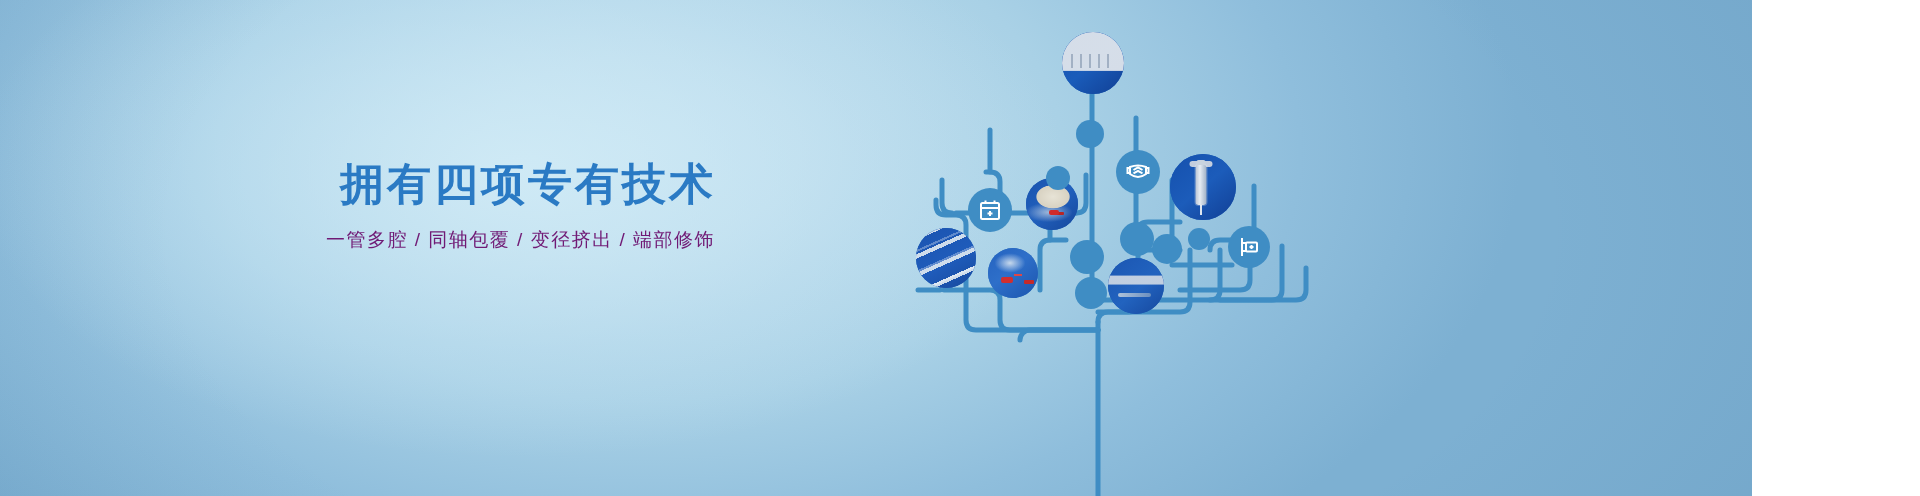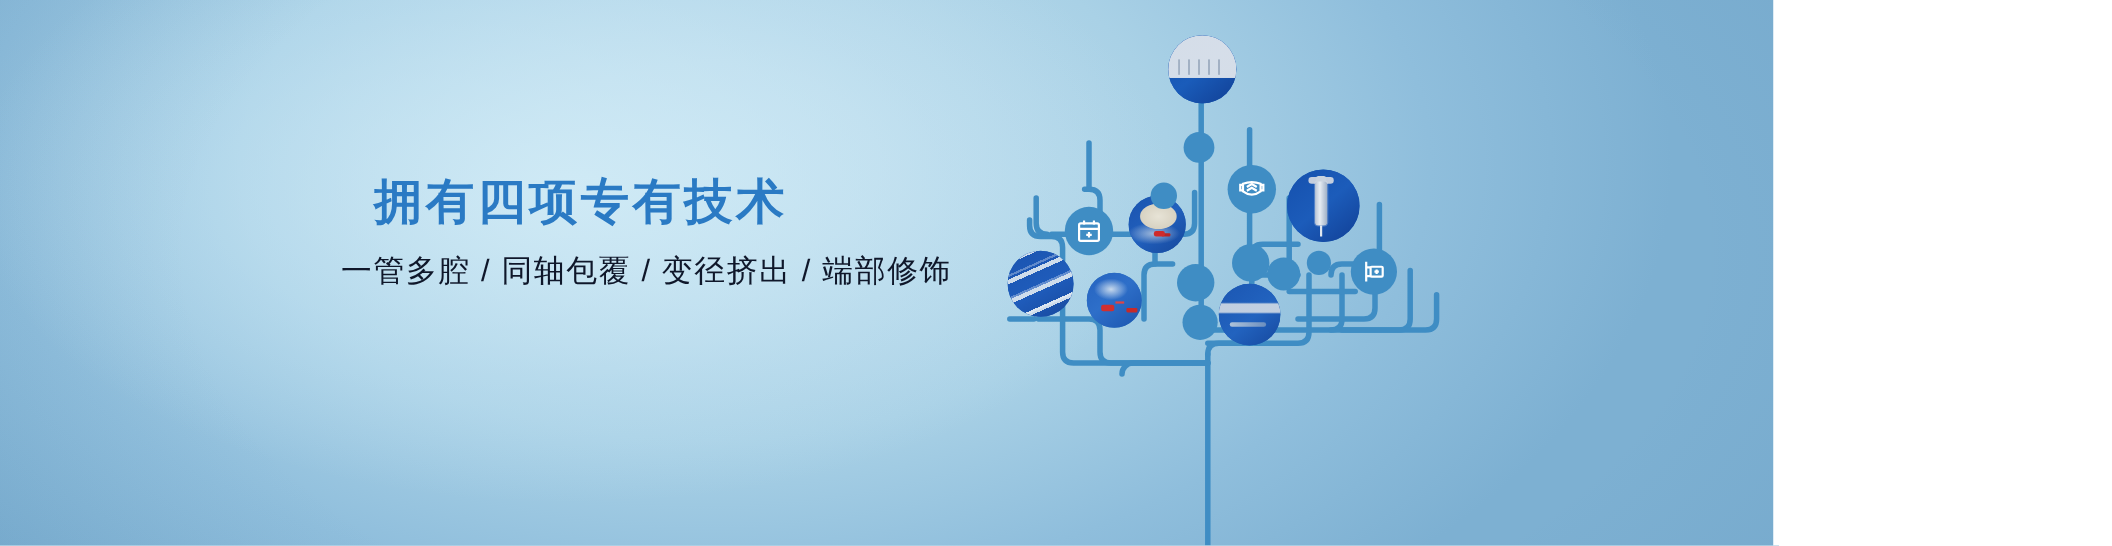--- a/index.html
+++ b/index.html
@@ -1,21 +1,21 @@
 <!DOCTYPE html>
 <html><head>
 <meta charset="utf-8">
 <style>
   html,body{margin:0;padding:0;}
   body{
     width:1920px;height:496px;overflow:hidden;
     font-family:"Liberation Sans","DejaVu Sans",sans-serif;
   }
   #banner{
-    position:relative;width:1612px;height:496px;overflow:hidden;
+    position:relative;width:1752px;height:496px;overflow:hidden;
     background:#7fb3d5;
   }
   
   .bg-base{
     position:absolute;inset:0;
     background:
       radial-gradient(ellipse 880px 520px at 640px 150px, #c2e0ef 0%, #bcdcec 18%, #a9d1e6 48%, #8fbedc 75%, #7db0d2 100%),
       linear-gradient(180deg,#8fbedd 0%,#a8d0e5 40%,#9cc8e1 100%);
   }
   .bg-glow{
@@ -28,22 +28,22 @@
   }
 
   
   .text-block{position:absolute;left:310px;top:158px;width:520px;}
   .title{
     font-size:44px;font-weight:bold;color:#2a7ac4;
     letter-spacing:3px;line-height:1.18;margin:0 0 18px 30px;
     white-space:nowrap;
   }
   .subtitle{
-    font-size:28px;color:#0f172a;letter-spacing:1.5px;
-    line-height:1.3;margin:0;white-space:nowrap;
+    font-size:19px;color:#701a75;letter-spacing:1.5px;
+    line-height:1.3;margin:16px;white-space:nowrap;
   }
 
   
   .tree{position:absolute;left:880px;top:0;width:1040px;height:496px;}
   .tree svg{position:absolute;left:0;top:0;}
 
   .node{position:absolute;border-radius:50%;overflow:hidden;}
   .node.flat{background:#3f8dc4;}
   .node.deep{background:#1559b4;}
   .node.mid{background:#2a72bd;}

